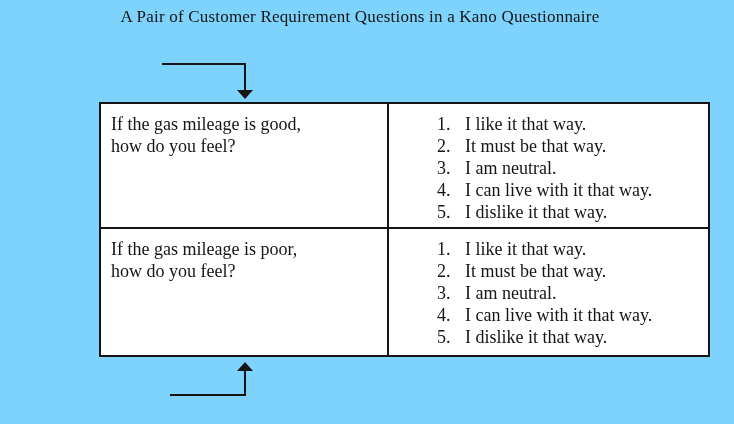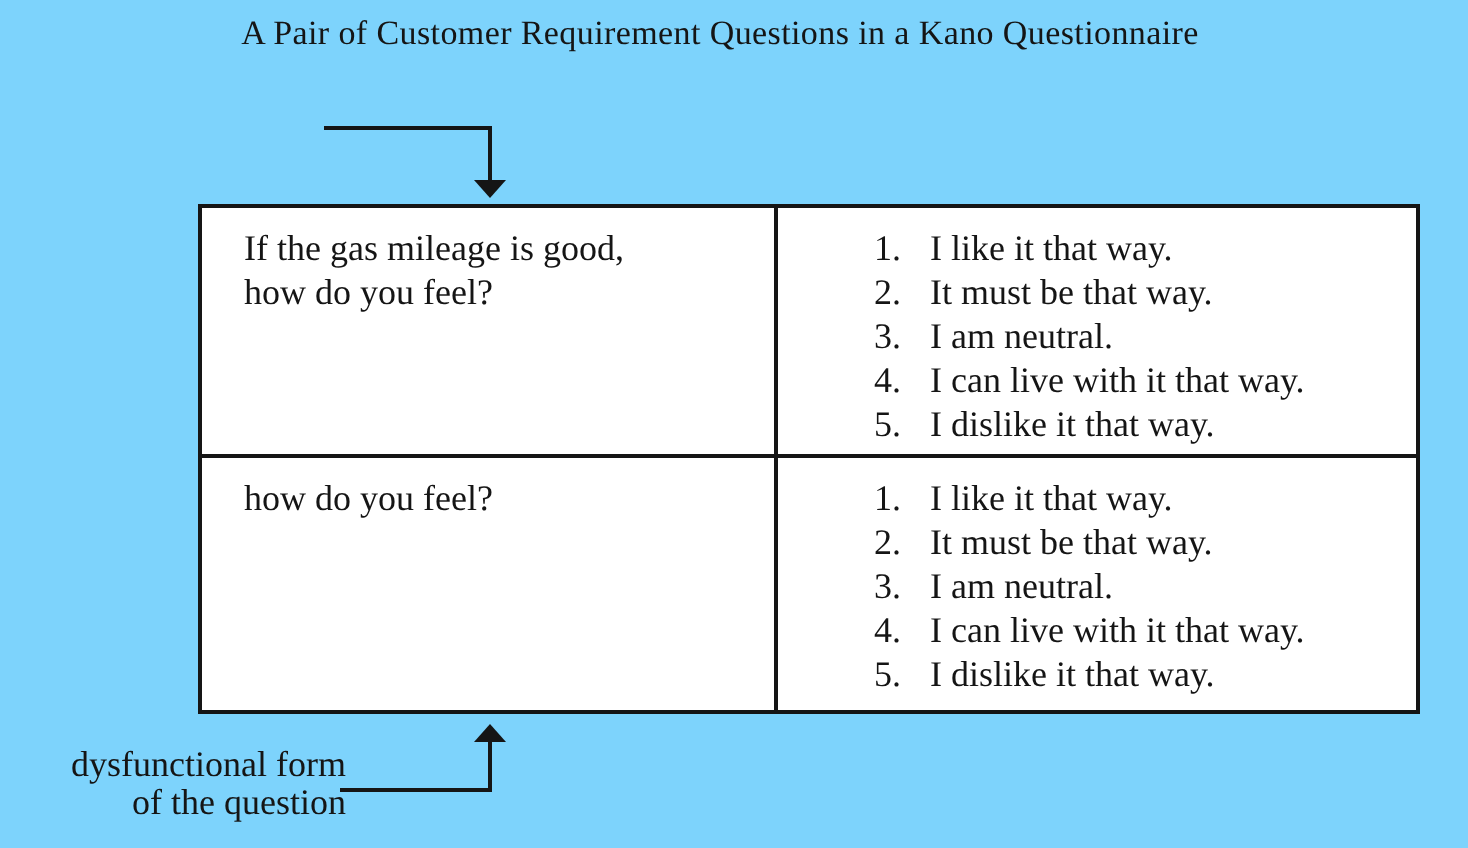--- a/index.html
+++ b/index.html
@@ -59,21 +59,21 @@
     left: 99px; top: 102px;
     width: 611px; height: 255px;
     border: 2px solid #151515;
     background: #151515;
     display: grid;
     grid-template-columns: 286px 1fr;
     grid-template-rows: 123px 1fr;
     gap: 2px;
   }
   .cell { background: #ffffff; font-size: 18px; line-height: 22px; }
-  .cell-question { padding: 9px 8px 0 21px; }
+  .cell-question { padding: 9px 8px 0 10px; }
   .cell-options  { padding: 9px 4px 0 48px; }
 
   .option-line { display: flex; }
   .option-num { width: 28px; flex: 0 0 28px; }
   .option-text { flex: 1; }
 </style>
 </head>
 <body>
 
 <div class="stage">
@@ -111,20 +111,21 @@
         <span class="option-num">4.</span>
         <span class="option-text">I can live with it that way.</span>
       </div>
       <div class="option-line">
         <span class="option-num">5.</span>
         <span class="option-text">I dislike it that way.</span>
       </div>
     </div>
 
     <div class="cell cell-question">
+      <div>If the gas mileage is poor,</div>
       <div>how do you feel?</div>
     </div>
 
     <div class="cell cell-options">
       <div class="option-line">
         <span class="option-num">1.</span>
         <span class="option-text">I like it that way.</span>
       </div>
       <div class="option-line">
         <span class="option-num">2.</span>
@@ -143,18 +144,14 @@
         <span class="option-text">I dislike it that way.</span>
       </div>
     </div>
 
   </div>
 
   <div class="line conn-bot-h"></div>
   <div class="line conn-bot-v"></div>
   <div class="arrowhead arrow-up"></div>
 
-  <div class="corner-label label-dysfunctional">
-    <div>dysfunctional form</div>
-    <div>of the question</div>
-  </div>
 
 </div>
 
 </body></html>

